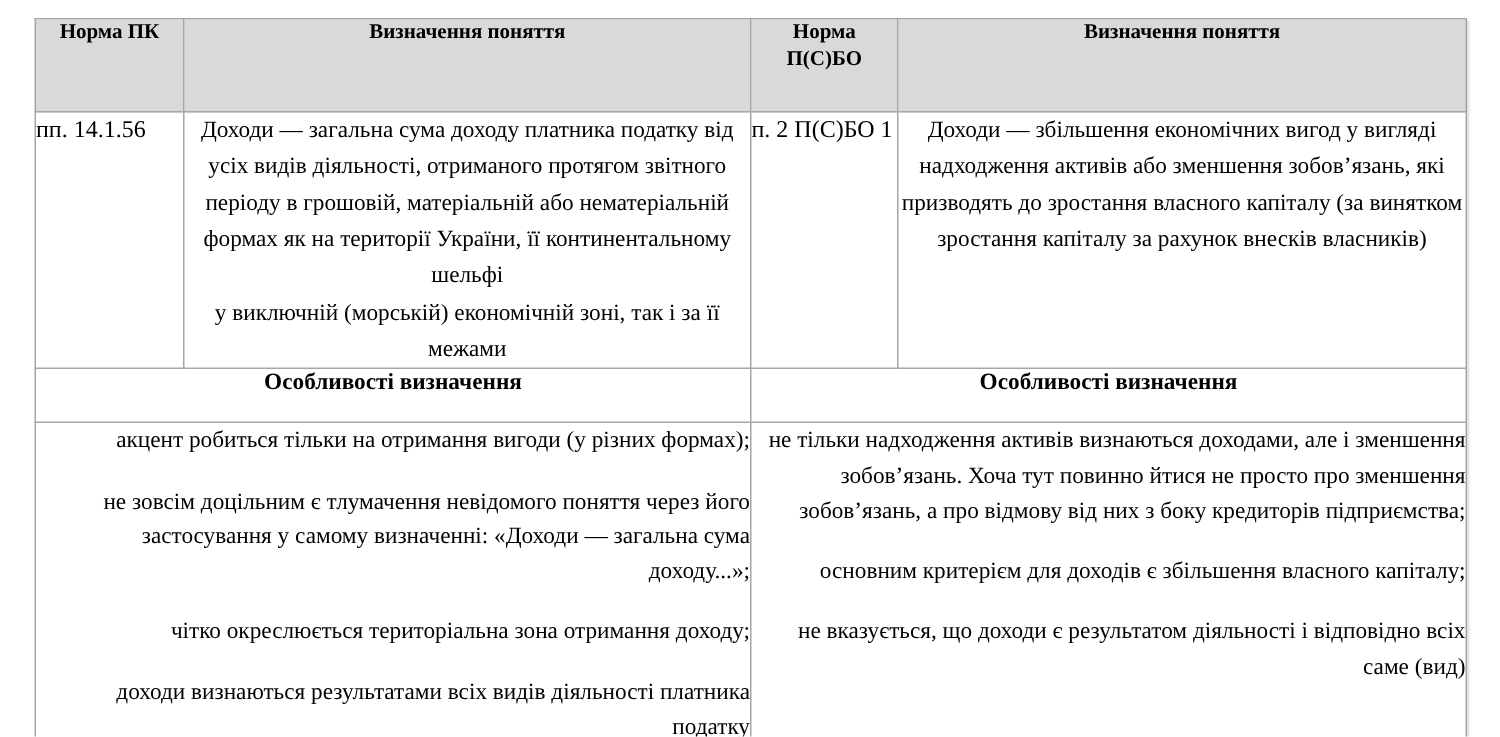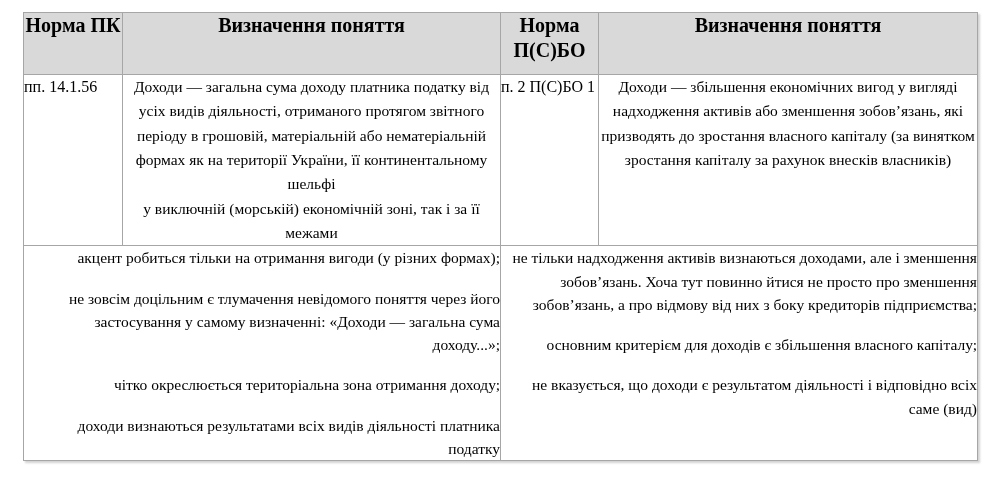--- a/index.html
+++ b/index.html
@@ -47,21 +47,21 @@
   col.c-def-pk    { width: 378px; }
   col.c-norm-psbo { width: 98px; }
   col.c-def-psbo  { width: 379px; }
 
   
   .hdr-cell {
     background: #d9d9d9;
     text-align: center;
     vertical-align: middle;
     font-weight: bold;
-    font-size: 20px;
+    font-size: 14px;
     line-height: 1.25;
     height: 61px;
     padding: 4px 6px;
   }
   .hdr-cell .stack-line { display: block; }
 
   
   .norm-cell {
     font-size: 16px;
     line-height: 1.5;
@@ -145,20 +145,24 @@
         <td class="def-cell">
           <p>Доходи — загальна сума доходу платника податку від усіх видів діяльності, отриманого протягом звітного періоду в грошовій, матеріальній або нематеріальній формах як на території України, її континентальному шельфі</p>
           <p>у виключній (морській) економічній зоні, так і за її межами</p>
         </td>
         <td class="norm-cell">п. 2 П(С)БО 1</td>
         <td class="def-cell">
           <p>Доходи — збільшення економічних вигод у вигляді надходження активів або зменшення зобов’язань, які призводять до зростання власного капіталу (за винятком зростання капіталу за рахунок внесків власників)</p>
         </td>
       </tr>
 
+      <tr>
+        <td class="section-cell" colspan="2">Особливості визначення</td>
+        <td class="section-cell" colspan="2">Особливості визначення</td>
+      </tr>
 
       <tr>
         <td class="features-cell" colspan="2">
           <ul>
               <li>акцент робиться тільки на отримання вигоди (у різних формах);</li>
               <li>не зовсім доцільним є тлумачення невідомого поняття через його застосування у самому визначенні: «Доходи — загальна сума доходу...»;</li>
               <li>чітко окреслюється територіальна зона отримання доходу;</li>
               <li>доходи визнаються результатами всіх видів діяльності платника податку</li>
             </ul>
         </td>

